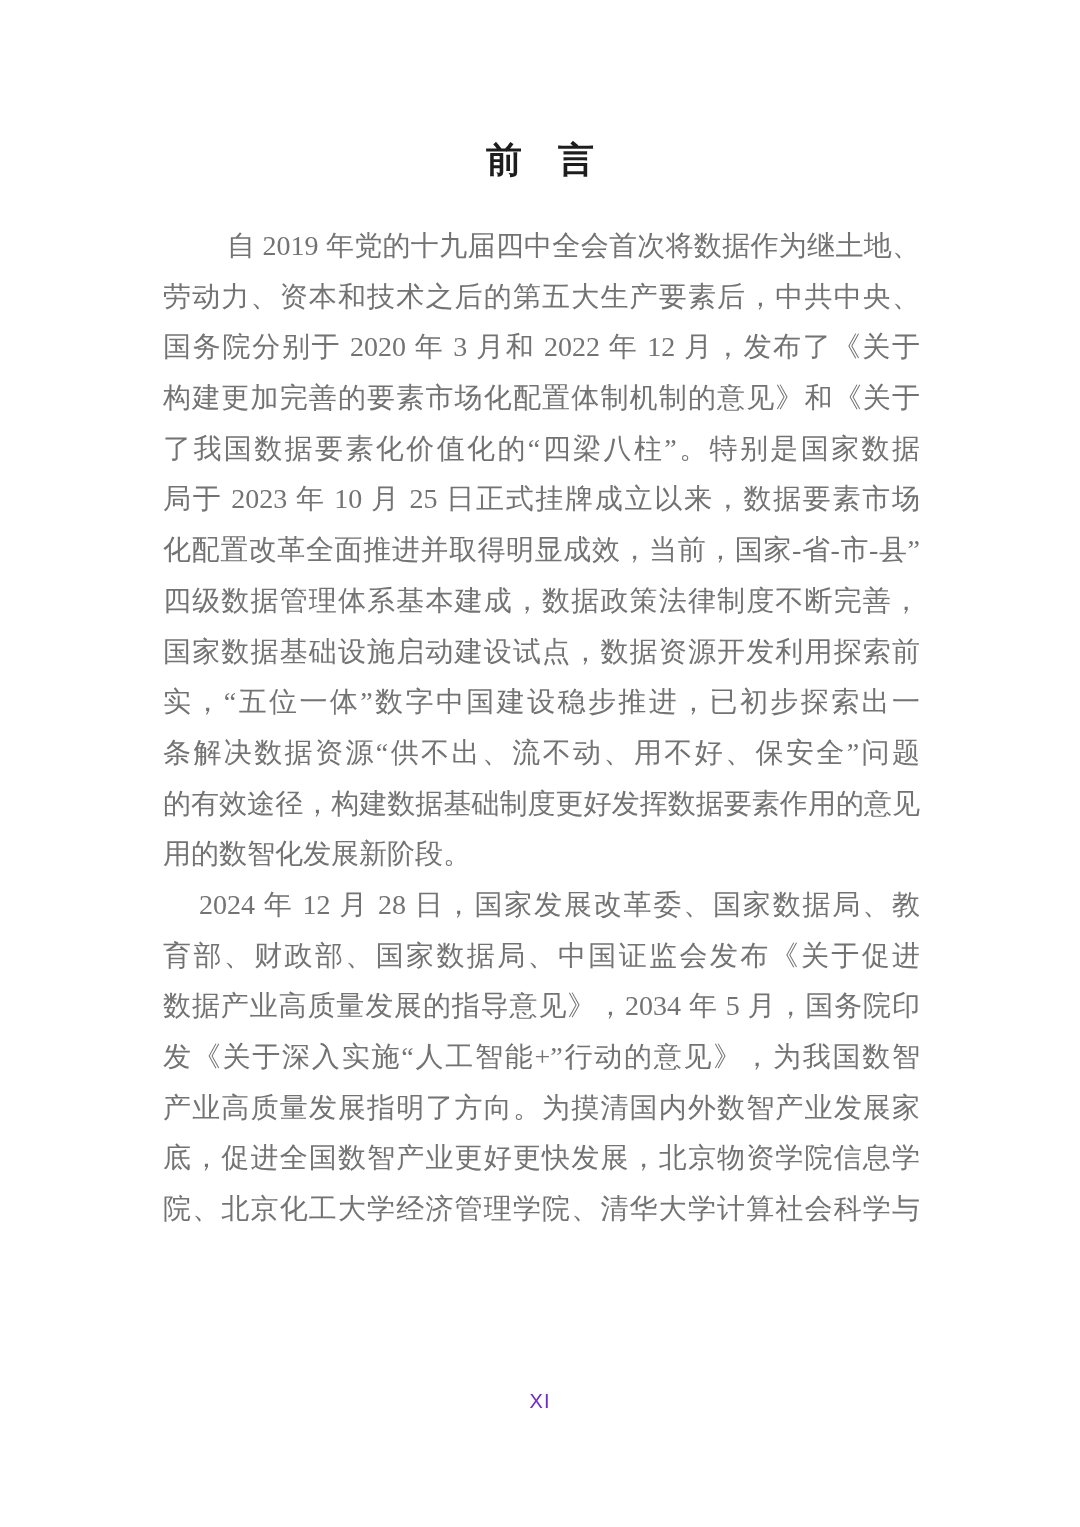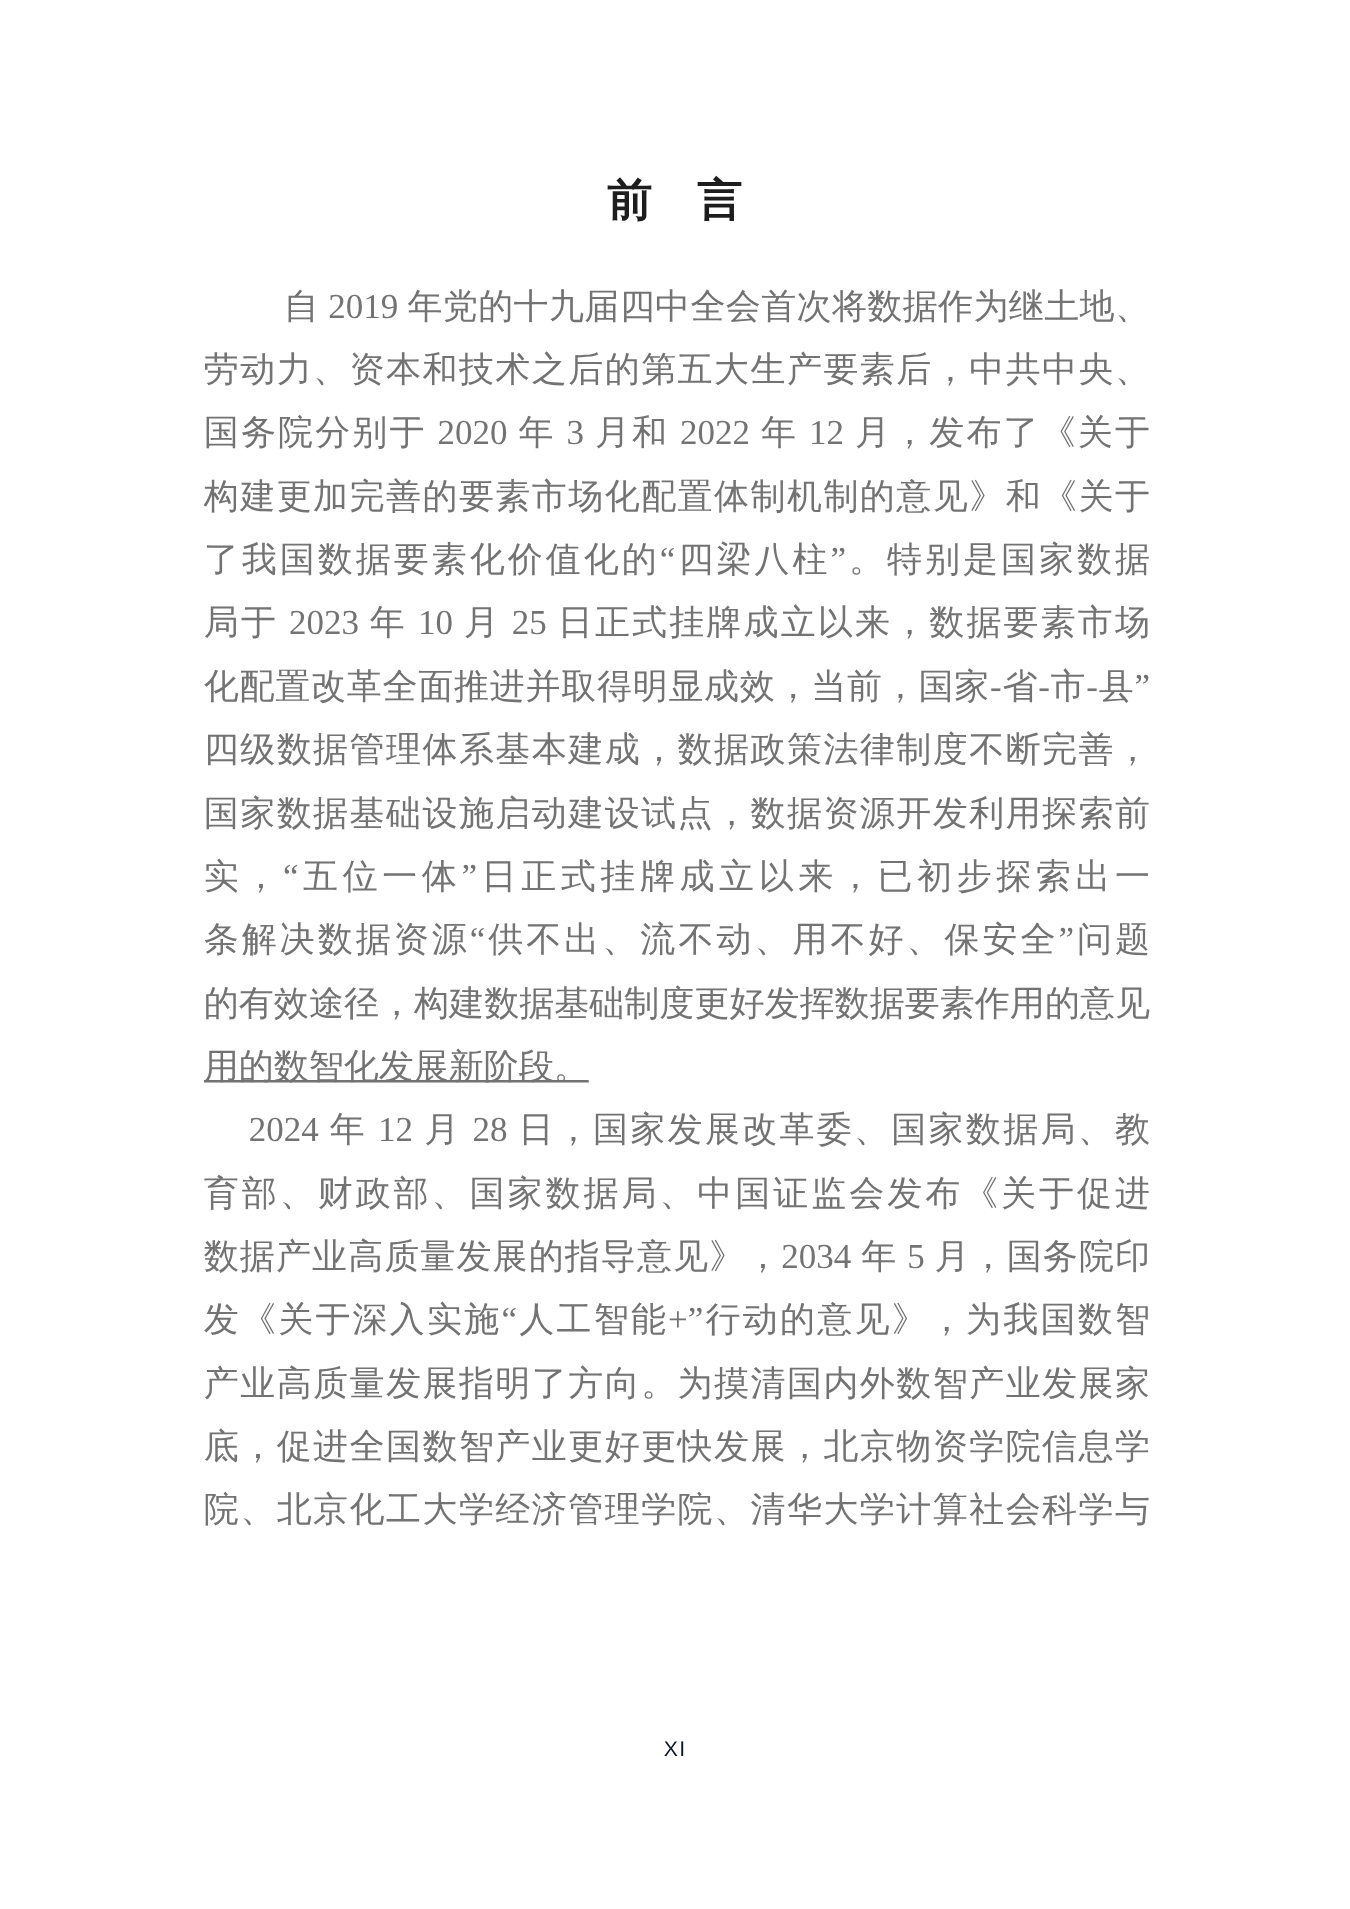--- a/index.html
+++ b/index.html
@@ -42,51 +42,50 @@
     overflow: hidden;
     font-size: 28px;
     color: #737373;
     text-align: justify;
     text-align-last: justify;
     text-justify: inter-ideograph;
   }
   .text-line.para-end {
     text-align: left;
     text-align-last: left;
-    text-decoration: underline;
   }
   .page-num {
     position: absolute;
     top: 1390px;
     left: 0;
     width: 100%;
     text-align: center;
     font-family: "Liberation Sans", "DejaVu Sans", sans-serif;
-    font-size: 17px;
+    font-size: 20px;
     letter-spacing: 1px;
-    color: #0f172a;
+    color: #6d28d9;
   }
 </style>
 </head>
 <body>
 
 <div class="page">
   <h1 class="doc-title">前　言</h1>
   <div class="body-text">
       <div class="paragraph">
         <div class="text-line" style="text-indent: 64px;">自 2019 年党的十九届四中全会首次将数据作为继土地、</div>
         <div class="text-line">劳动力、资本和技术之后的第五大生产要素后，中共中央、</div>
         <div class="text-line">国务院分别于 2020 年 3 月和 2022 年 12 月，发布了《关于</div>
         <div class="text-line">构建更加完善的要素市场化配置体制机制的意见》和《关于</div>
         <div class="text-line">了我国数据要素化价值化的“四梁八柱”。特别是国家数据</div>
         <div class="text-line">局于 2023 年 10 月 25 日正式挂牌成立以来，数据要素市场</div>
         <div class="text-line">化配置改革全面推进并取得明显成效，当前，国家-省-市-县”</div>
         <div class="text-line">四级数据管理体系基本建成，数据政策法律制度不断完善，</div>
         <div class="text-line">国家数据基础设施启动建设试点，数据资源开发利用探索前</div>
-        <div class="text-line">实，“五位一体”日正式挂牌成立以来，已初步探索出一</div>
+        <div class="text-line">实，“五位一体”数字中国建设稳步推进，已初步探索出一</div>
         <div class="text-line">条解决数据资源“供不出、流不动、用不好、保安全”问题</div>
         <div class="text-line">的有效途径，构建数据基础制度更好发挥数据要素作用的意见</div>
         <div class="text-line para-end">用的数智化发展新阶段。</div>
       </div>
       <div class="paragraph">
         <div class="text-line" style="text-indent: 36px;">2024 年 12 月 28 日，国家发展改革委、国家数据局、教</div>
         <div class="text-line">育部、财政部、国家数据局、中国证监会发布《关于促进</div>
         <div class="text-line">数据产业高质量发展的指导意见》，2034 年 5 月，国务院印</div>
         <div class="text-line">发《关于深入实施“人工智能+”行动的意见》，为我国数智</div>
         <div class="text-line">产业高质量发展指明了方向。为摸清国内外数智产业发展家</div>

